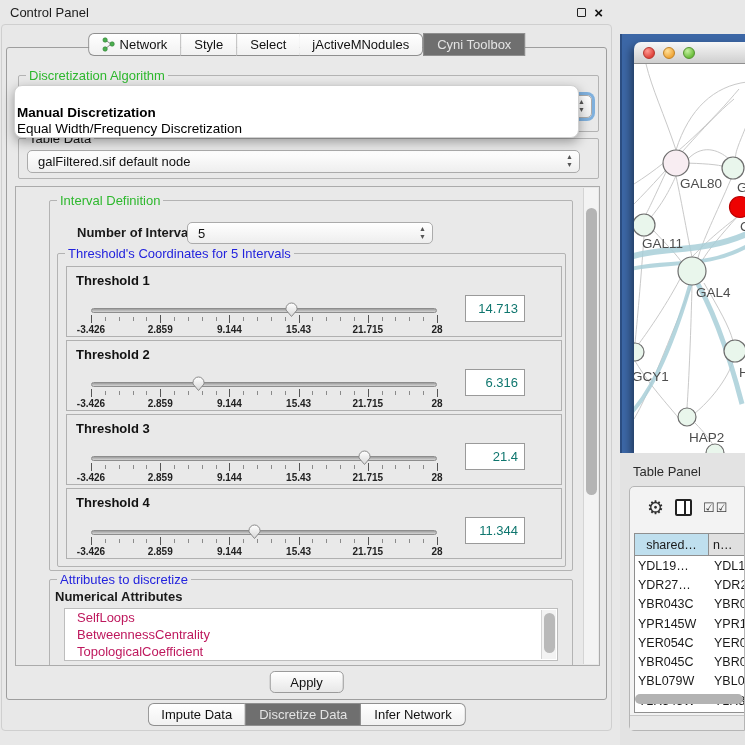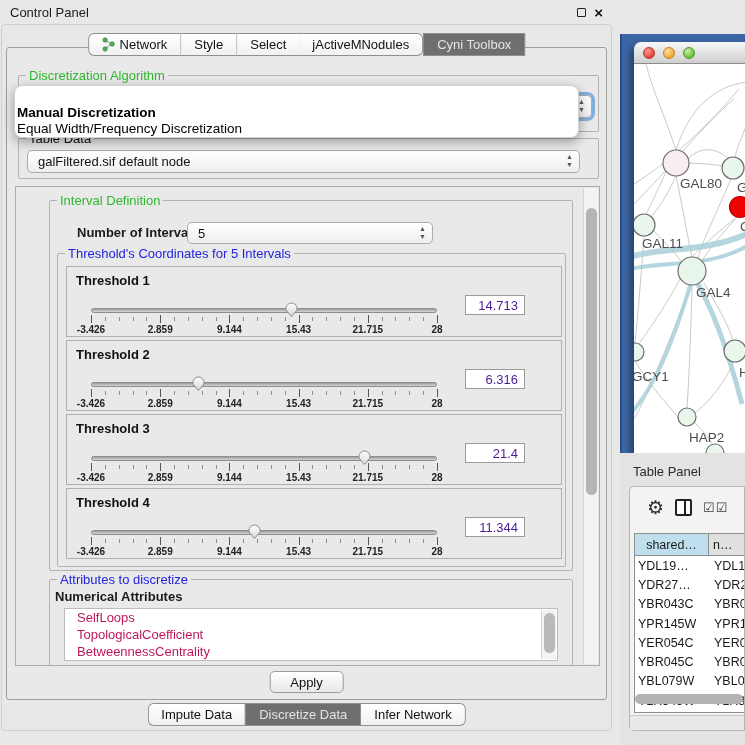--- a/index.html
+++ b/index.html
@@ -54,21 +54,21 @@
   
   .thr-block { position:absolute; left:8px; width:496px; height:71px; border:1px solid #b0b0b0; background:#e9e9e9; }
   .thr-label { position:absolute; left:9px; top:6px; font-weight:bold; font-size:13px; color:#111; }
   .slider { position:absolute; left:24px; top:34px; width:346px; height:34px; }
   .track { position:absolute; left:0; top:7px; width:100%; height:5px; border-radius:3px; background:linear-gradient(#9c9c9c,#d6d6d6); border:1px solid #8d8d8d; }
   .thumb-svg { position:absolute; top:0; width:15px; height:17px; margin-left:-7px; }
   .ticks { position:absolute; left:0; top:15px; width:100%; height:6px;
            background-image:repeating-linear-gradient(to right, #8a8a8a 0 1px, transparent 1px 4%); background-size:100% 4px; background-repeat:no-repeat; background-position:0 1px; }
   .tick-major { position:absolute; top:14px; width:1px; height:8px; background:#555; }
   .tick-label { position:absolute; top:23px; transform:translateX(-50%); font-size:10px; font-weight:bold; color:#222; white-space:nowrap; }
-  .thr-value { position:absolute; left:398px; top:28px; width:60px; height:20px; background:#ffffff; border:1px solid #9a9a9a; font-size:13px; display:flex; align-items:center; justify-content:flex-end; padding-right:6px; color:#4c1d95; }
+  .thr-value { position:absolute; left:398px; top:28px; width:60px; height:27px; background:#ffffff; border:1px solid #9a9a9a; font-size:13px; display:flex; align-items:center; justify-content:flex-end; padding-right:6px; color:#0f766e; }
 
   
   #attr-list { position:absolute; left:14px; top:28px; width:494px; height:53px; background:#ffffff; border:1px solid #bdbdbd; overflow:hidden; }
   .attr-item { font-size:13px; line-height:17px; padding-left:12px; color:#be185d; }
   #attr-list .vscroll .thumb { top:3px; height:40px; background:#b9b9b9; }
 
   #apply-btn { position:absolute; top:623px; left:50%; transform:translateX(-50%); height:22px; padding:0 20px; border:1px solid #9b9b9b; border-radius:5px; background:linear-gradient(#ffffff,#e7e7e7); font-size:13px; color:#111; display:flex; align-items:center; }
 
   
   .net-icon { width:13px; height:15px; }
@@ -306,22 +306,22 @@
   </div>
             </div>
         </div>
       </div>
 
       <div class="group" style="left:33px; top:392px; width:524px; height:88px;">
         <span class="gtitle blue">Attributes to discretize</span>
         <span style="position:absolute; left:5px; top:9px; font-weight:bold; font-size:13px;">Numerical Attributes</span>
         <div id="attr-list">
           <div class="attr-item">SelfLoops</div>
+            <div class="attr-item">BetweennessCentrality</div>
             <div class="attr-item">TopologicalCoefficient</div>
-            <div class="attr-item">BetweennessCentrality</div>
             <div class="vscroll">
               <div class="thumb"></div>
             </div>
         </div>
       </div>
 
       <div class="vscroll">
         <div class="thumb" style="top:20px; height:287px;"></div>
       </div>
     </div>

